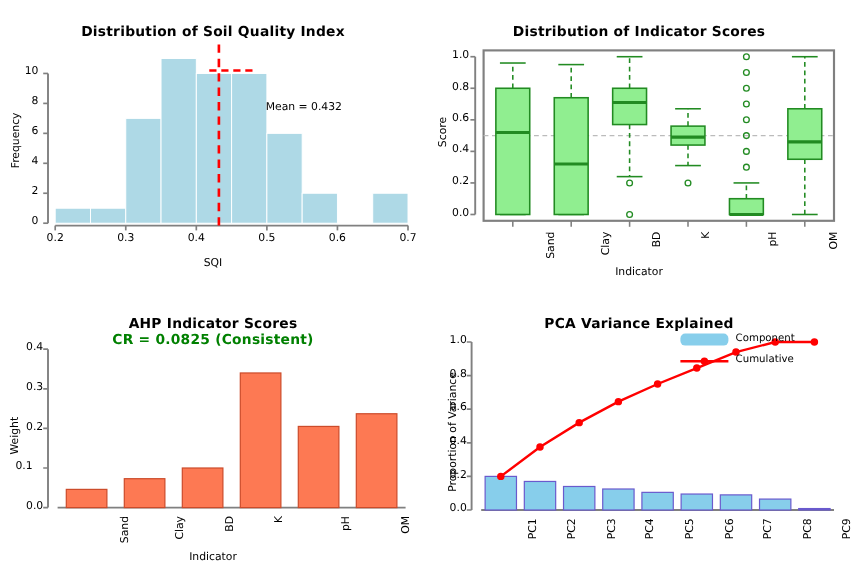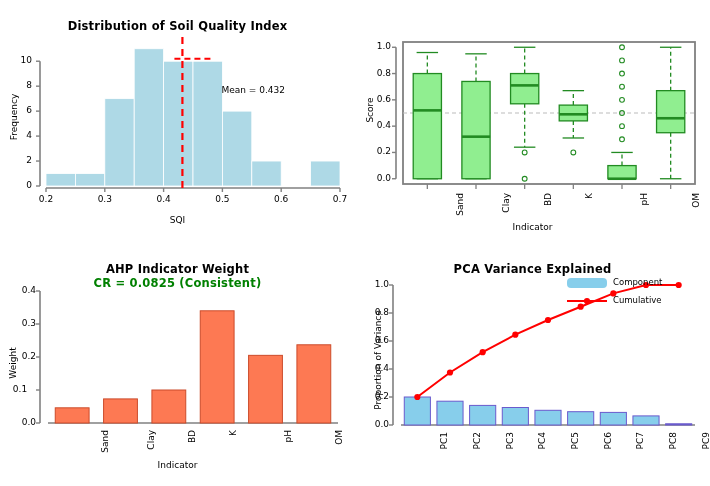--- a/index.html
+++ b/index.html
@@ -138,20 +138,21 @@
       <div class="tick-lab" style="left: 326px; top: 194px; width: 28px; text-align: center;">0.7</div>
       <div class="tick-lab tick-lab-y" style="left: 10px; top: 180px; width: 22px;">0</div>
       <div class="tick-lab tick-lab-y" style="left: 10px; top: 155.044px; width: 22px;">2</div>
       <div class="tick-lab tick-lab-y" style="left: 10px; top: 130.088px; width: 22px;">4</div>
       <div class="tick-lab tick-lab-y" style="left: 10px; top: 105.133px; width: 22px;">6</div>
       <div class="tick-lab tick-lab-y" style="left: 10px; top: 80.177px; width: 22px;">8</div>
       <div class="tick-lab tick-lab-y" style="left: 10px; top: 55.2212px; width: 22px;">10</div>
     </div>
 
   <div class="panel" id="panel-box">
+    <div class="panel-title" style="top:19px;">Distribution of Indicator Scores</div>
     <svg id="svg-box" width="355" height="243">
         <rect x="48" y="42" width="292" height="142" fill="none" stroke="#808080" stroke-width="1.8"></rect>
         <line x1="48" y1="113" x2="340" y2="113" stroke="#bbbbbb" stroke-width="1" stroke-dasharray="4,3"></line>
         <line x1="41" y1="178.74074074074073" x2="41" y2="47.25925925925927" stroke="#808080" stroke-width="1.6"></line>
         <line x1="37" y1="178.74074074074073" x2="41" y2="178.74074074074073" stroke="#808080" stroke-width="1.4"></line>
         <line x1="37" y1="152.44444444444446" x2="41" y2="152.44444444444446" stroke="#808080" stroke-width="1.4"></line>
         <line x1="37" y1="126.14814814814815" x2="41" y2="126.14814814814815" stroke="#808080" stroke-width="1.4"></line>
         <line x1="37" y1="99.85185185185186" x2="41" y2="99.85185185185186" stroke="#808080" stroke-width="1.4"></line>
         <line x1="37" y1="73.55555555555556" x2="41" y2="73.55555555555556" stroke="#808080" stroke-width="1.4"></line>
         <line x1="37" y1="47.25925925925927" x2="41" y2="47.25925925925927" stroke="#808080" stroke-width="1.4"></line>
@@ -231,21 +232,21 @@
       <div class="tick-lab tick-lab-y" style="left: 6px; top: 41.2593px; width: 30px;">1.0</div>
       <div class="cat-lab" style="left: 77.3333px; top: 193px;">Sand</div>
       <div class="cat-lab" style="left: 126px; top: 193px;">Clay</div>
       <div class="cat-lab" style="left: 174.667px; top: 193px;">BD</div>
       <div class="cat-lab" style="left: 223.333px; top: 193px;">K</div>
       <div class="cat-lab" style="left: 272px; top: 193px;">pH</div>
       <div class="cat-lab" style="left: 320.667px; top: 193px;">OM</div>
     </div>
 
   <div class="panel" id="panel-ahp">
-    <div class="panel-title" style="top:19px;">AHP Indicator Weight</div>
+    <div class="panel-title" style="top:19px;">AHP Indicator Scores</div>
     <div class="panel-subtitle" style="top:33px; color:#008000;">CR = 0.0825 (Consistent)</div>
     <svg id="svg-ahp" width="355" height="243">
         <line x1="48" y1="180" x2="338" y2="180" stroke="#808080" stroke-width="1.6"></line>
         <line x1="40" y1="180" x2="40" y2="48" stroke="#808080" stroke-width="1.6"></line>
         <line x1="36" y1="180" x2="40" y2="180" stroke="#808080" stroke-width="1.4"></line>
         <line x1="36" y1="147" x2="40" y2="147" stroke="#808080" stroke-width="1.4"></line>
         <line x1="36" y1="114" x2="40" y2="114" stroke="#808080" stroke-width="1.4"></line>
         <line x1="36" y1="81.00000000000001" x2="40" y2="81.00000000000001" stroke="#808080" stroke-width="1.4"></line>
         <line x1="36" y1="48" x2="40" y2="48" stroke="#808080" stroke-width="1.4"></line>
         <rect x="55.25" y="164.82" width="33.83" height="15.18" fill="#fd7953" stroke="#cc4b2a" stroke-width="1"></rect>

